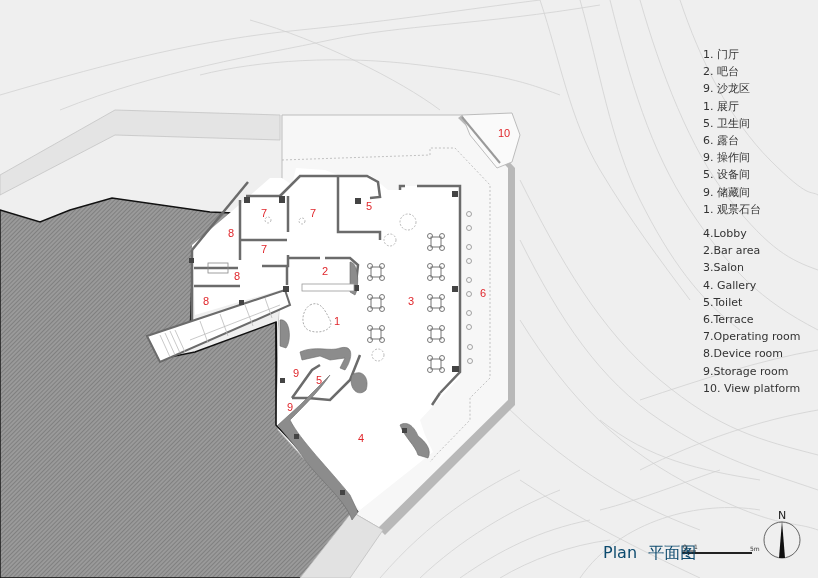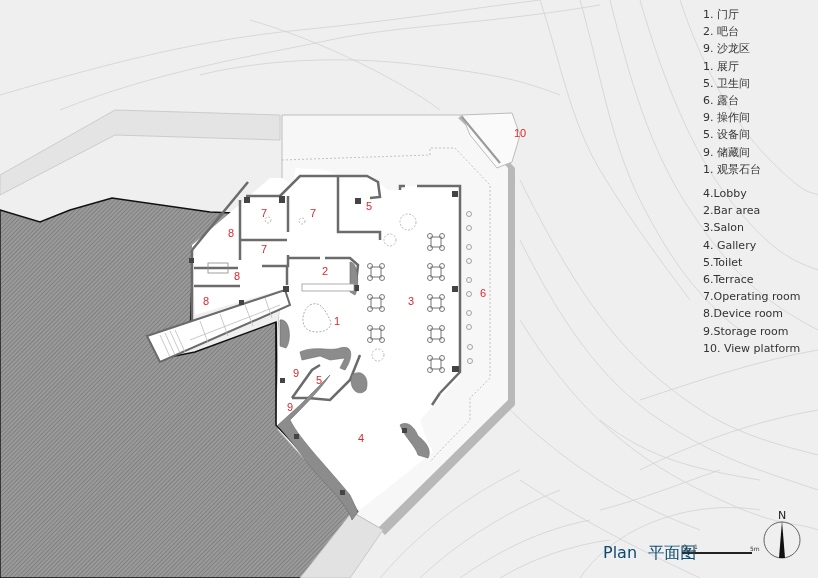--- a/index.html
+++ b/index.html
@@ -1,18 +1,18 @@
 <!DOCTYPE html>
 <html><head>
 <meta charset="utf-8">
 <style>
   html,body{margin:0;padding:0;}
   body{width:818px;height:578px;overflow:hidden;background:#efefef;position:relative;font-family:"DejaVu Sans","Liberation Sans",sans-serif;}
   #plan{position:absolute;left:0;top:0;width:818px;height:578px;}
-  .legend{position:absolute;left:703px;font-size:11px;color:#333;line-height:17.2px;}
+  .legend{position:absolute;left:703px;font-size:11px;color:#333;line-height:17.2px;margin-top:40px;}
   .legend div{white-space:nowrap;}
   #legend-cn{top:6px;}
   #legend-en{top:185px;}
   .room-label{position:absolute;color:#e0262b;font-size:11px;font-family:"Liberation Sans",sans-serif;transform:translate(-50%,-50%);}
   #plan-title{position:absolute;left:603px;top:543px;font-size:16px;color:#0c4a6e;white-space:nowrap;}
   .scale-txt{position:absolute;font-size:6px;color:#333;}
   #north-label{position:absolute;left:778px;top:509px;font-size:11px;color:#222;}
 </style>
 </head>
 <body>
@@ -240,21 +240,21 @@
     <span class="room-label" style="left: 319px; top: 380px;">5</span>
     <span class="room-label" style="left: 483px; top: 293px;">6</span>
     <span class="room-label" style="left: 264px; top: 213px;">7</span>
     <span class="room-label" style="left: 313px; top: 213px;">7</span>
     <span class="room-label" style="left: 264px; top: 249px;">7</span>
     <span class="room-label" style="left: 231px; top: 233px;">8</span>
     <span class="room-label" style="left: 237px; top: 276px;">8</span>
     <span class="room-label" style="left: 206px; top: 301px;">8</span>
     <span class="room-label" style="left: 296px; top: 373px;">9</span>
     <span class="room-label" style="left: 290px; top: 407px;">9</span>
-    <span class="room-label" style="left: 520px; top: 133px;">10</span>
+    <span class="room-label" style="left: 504px; top: 133px;">10</span>
   </div>
 
 <div class="legend" id="legend-cn">
   <div>1. 门厅</div>
   <div>2. 吧台</div>
   <div>9. 沙龙区</div>
   <div>1. 展厅</div>
   <div>5. 卫生间</div>
   <div>6. 露台</div>
   <div>9. 操作间</div>

